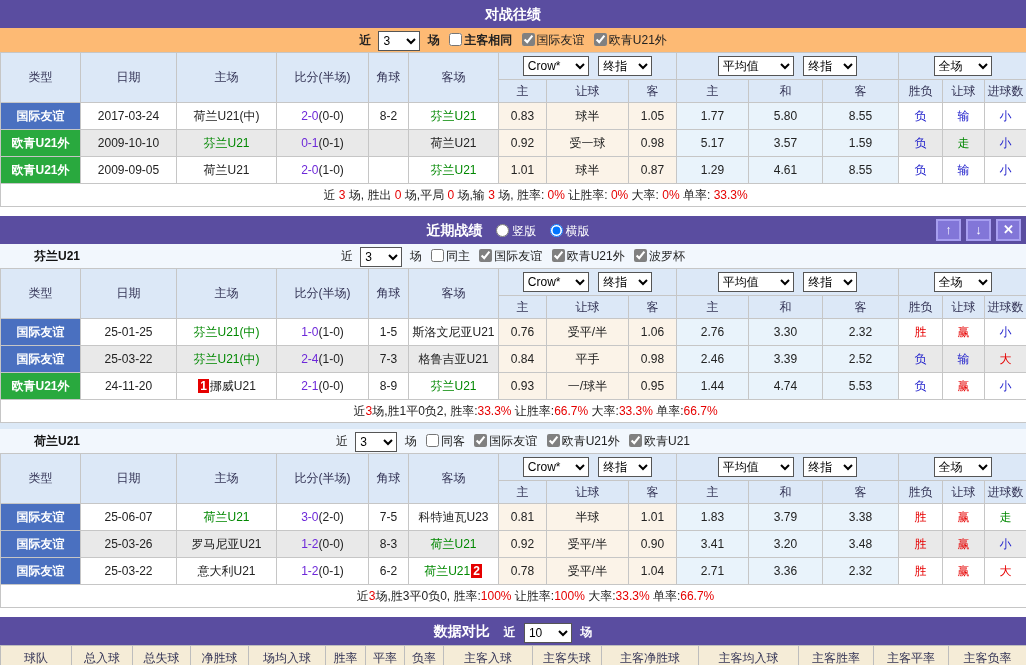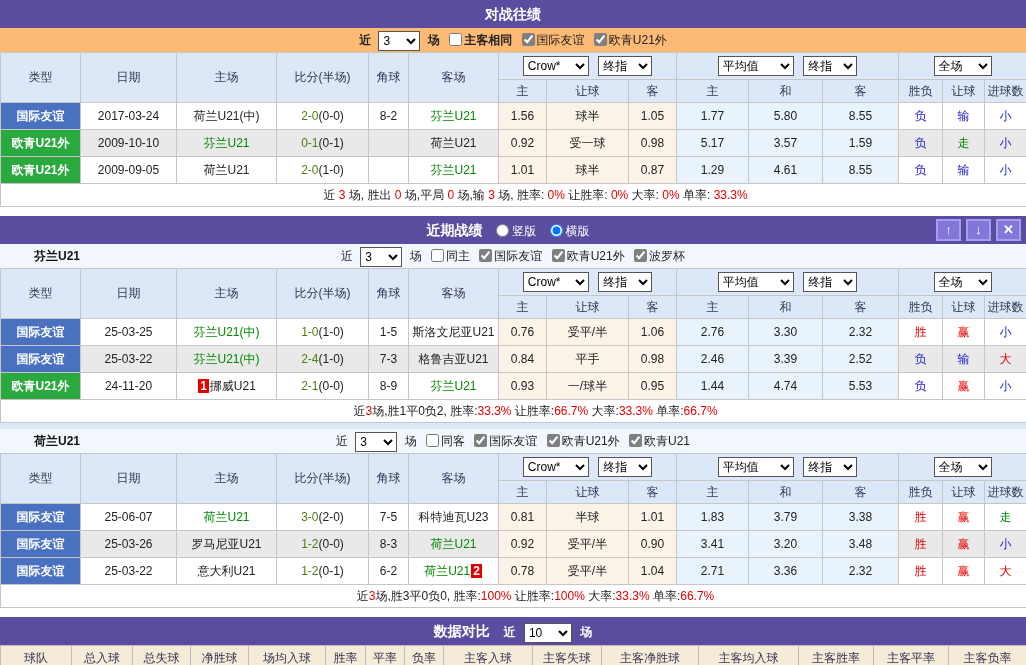--- a/index.html
+++ b/index.html
@@ -30,21 +30,21 @@
   table.grid{border-collapse:collapse;table-layout:fixed;width:1026px;}
   table.grid td{border:1px solid #c6c6c6;text-align:center;height:26px;overflow:hidden;
                 white-space:nowrap;padding:0;}
   tr.hA td,tr.hB td{background:#dce8f7;color:#333355;}
   tr.hA td{height:26px;}
   tr.hB td{height:22px;}
   td.type{color:#fff;font-weight:bold;}
   td.odds{background:#fbf3e8;}
   td.avg{background:#e9f3fb;}
   tr.alt td:not(.odds):not(.avg):not(.type){background:#e9e9e9;}
-  .sc{color:#4d7c0f;}
+  .sc{color:#6d28d9;}
   .rb{background:#e60000;color:#fff;font-weight:bold;padding:0 2px;margin:0 1px;}
   .rb:empty{display:none;}
   tr.sumrow td{height:22px;background:#fff;border-top:1px solid #c6c6c6;padding-left:44px;}
   .gap{height:9px;background:#fff;}
   .sep{height:6px;background:#dce9f7;}
   table.cmp{border-collapse:collapse;table-layout:fixed;width:1026px;}
   table.cmp td{border:1px solid #bdbdbd;text-align:center;height:21px;padding:0;overflow:hidden;white-space:nowrap;}
   tr.cmpH td{background:#f5ecd7;color:#333355;height:24px;}
 </style>
 </head>
@@ -114,21 +114,21 @@
     <td>让球</td>
     <td>进球数</td>
   </tr>
   <tr>
     <td class="type" style="background: rgb(74, 112, 192);">国际友谊</td>
     <td>2017-03-24</td>
     <td><span>荷兰U21(中)</span></td>
     <td><span class="sc">2-0</span><span>(0-0)</span></td>
     <td>8-2</td>
     <td><span style="color: rgb(0, 136, 0);">芬兰U21</span></td>
-    <td class="odds">1.56</td>
+    <td class="odds">0.83</td>
     <td class="odds">球半</td>
     <td class="odds">1.05</td>
     <td class="avg">1.77</td>
     <td class="avg">5.80</td>
     <td class="avg">8.55</td>
     <td style="color: rgb(34, 34, 204);">负</td>
     <td style="color: rgb(34, 34, 204);">输</td>
     <td style="color: rgb(34, 34, 204);">小</td>
   </tr>
   <tr class="alt">
@@ -243,21 +243,21 @@
     <td>客</td>
     <td>主</td>
     <td>和</td>
     <td>客</td>
     <td>胜负</td>
     <td>让球</td>
     <td>进球数</td>
   </tr>
   <tr>
     <td class="type" style="background: rgb(74, 112, 192);">国际友谊</td>
-    <td>25-03-25</td>
+    <td>25-01-25</td>
     <td><span style="color: rgb(0, 136, 0);">芬兰U21(中)</span></td>
     <td><span class="sc">1-0</span><span>(1-0)</span></td>
     <td>1-5</td>
     <td><span>斯洛文尼亚U21</span></td>
     <td class="odds">0.76</td>
     <td class="odds">受平/半</td>
     <td class="odds">1.06</td>
     <td class="avg">2.76</td>
     <td class="avg">3.30</td>
     <td class="avg">2.32</td>

